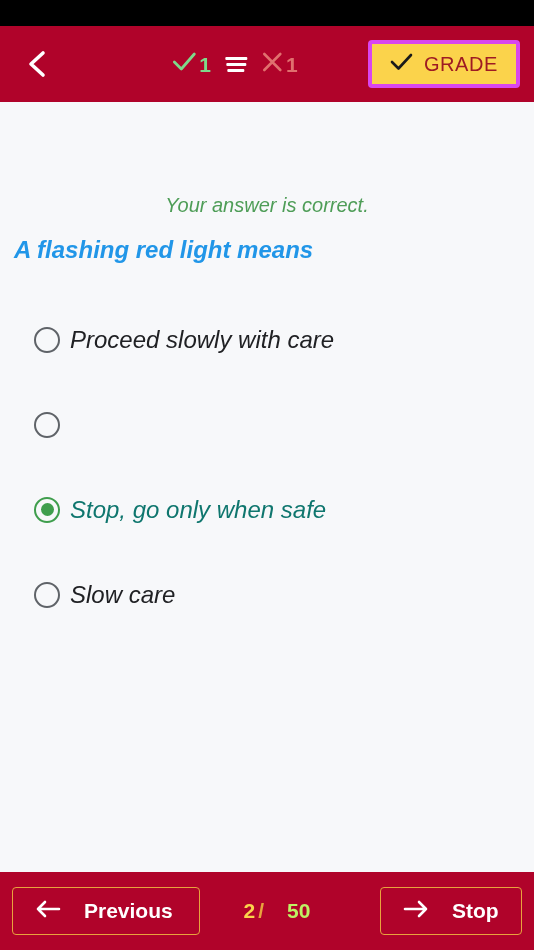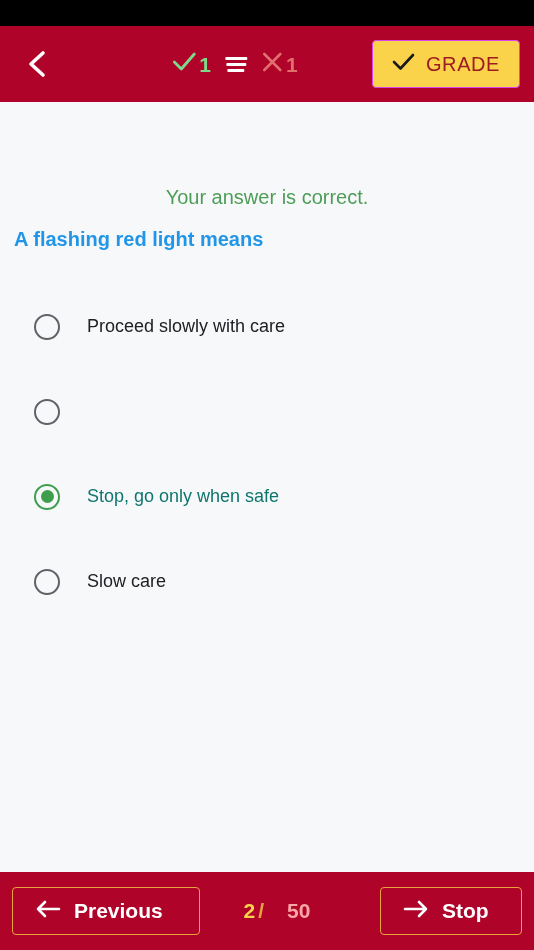--- a/index.html
+++ b/index.html
@@ -75,21 +75,21 @@
     background:#FFFFFF;
     border-radius:1px;
   }
   .list-icon i:nth-child(1){ width:22px; }
   .list-icon i:nth-child(2){ width:20px; }
   .list-icon i:nth-child(3){ width:17px; }
 
   .grade-btn {
     margin-left:auto;
     background:#FBD34B;
-    border:1px solid #d946ef;
+    border:4px solid #d946ef;
     border-radius:4px;
     height:48px;
     min-width:148px;
     display:flex;
     align-items:center;
     justify-content:center;
     gap:11px;
     cursor:pointer;
     padding:0 18px;
   }
@@ -97,33 +97,34 @@
     color:#9E1B23;
     font-size:20px;
     font-weight:500;
     letter-spacing:0.6px;
   }
 
   
   .content {
     flex:1 1 auto;
     background:#F7F8FA;
-    padding:8px 12px;
+    padding:16px 12px;
     position:relative;
     overflow:hidden;
+    font-style:italic;
   }
   .feedback {
     text-align:center;
     color:#4E9D57;
     font-size:20px;
     margin-top:76px;
   }
   .question {
     color:#2196E8;
-    font-size:20px;
+    font-size:24px;
     font-weight:bold;
     margin-top:18px;
     padding-left:2px;
     line-height:1.25;
   }
 
   .options {
     margin-top:32px;
   }
   .option {
@@ -146,43 +147,43 @@
   .option.selected .radio {
     border-color:#3F9E4D;
   }
   .radio .dot {
     width:13px; height:13px;
     border-radius:50%;
     background:transparent;
   }
   .option.selected .radio .dot { background:#3F9E4D; }
   .option-label {
-    margin-left:27px;
-    font-size:18px;
+    margin-left:10px;
+    font-size:24px;
     color:#202124;
   }
   .option.selected .option-label { color:#0f766e; }
 
   
   .footer {
     flex:0 0 78px;
     height:78px;
     background:#B0032A;
     display:flex;
     align-items:center;
     justify-content:space-between;
     padding:0 12px;
   }
   .nav-btn {
     border:1px solid #E8A33D;
     border-radius:4px;
     height:48px;
     display:flex;
     align-items:center;
-    gap:13px;
+    gap:23px;
     padding:0 22px;
     cursor:pointer;
     background:transparent;
   }
   .nav-btn .nav-label {
     color:#FFFFFF;
     font-size:21px;
     font-weight:bold;
   }
   .nav-prev { min-width:188px; }
@@ -191,21 +192,21 @@
   .counter {
     font-size:21px;
     font-weight:bold;
     display:flex;
     align-items:baseline;
     gap:3px;
     margin-right:26px;
   }
   .counter .cur   { color:#FBD34B; }
   .counter .sep   { color:#E8A33D; }
-  .counter .total { color:#fca5a5;margin-left:20px; }
+  .counter .total { color:#bef264;margin-left:20px; }
 </style>
 </head>
 <body>
 
 <div id="app">
 
   <div class="status-bar"></div>
 
   <div class="header">
 

